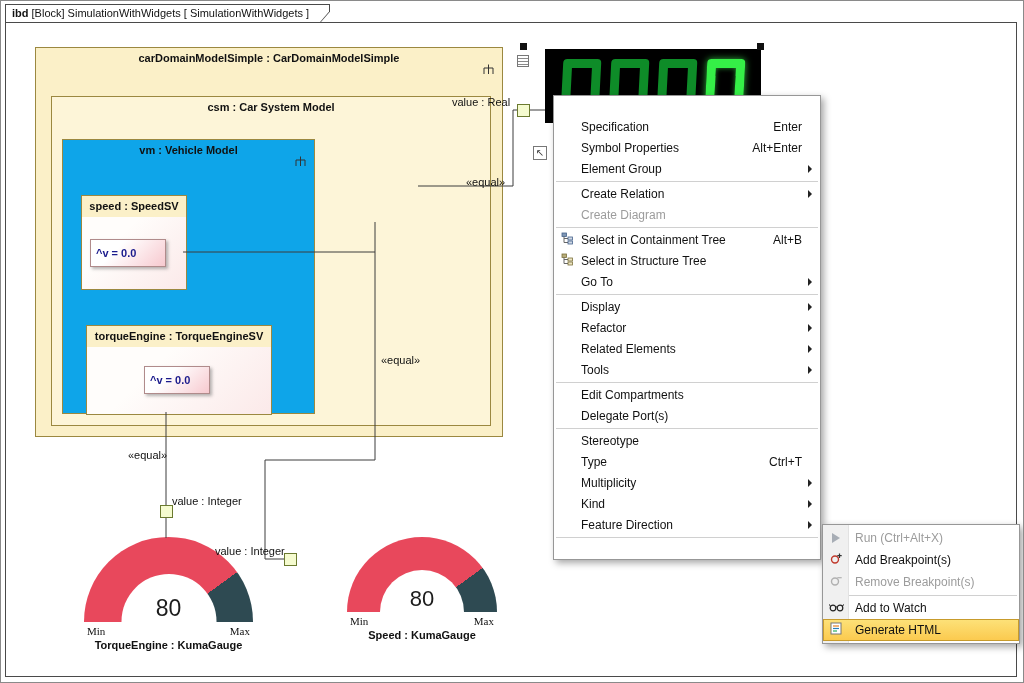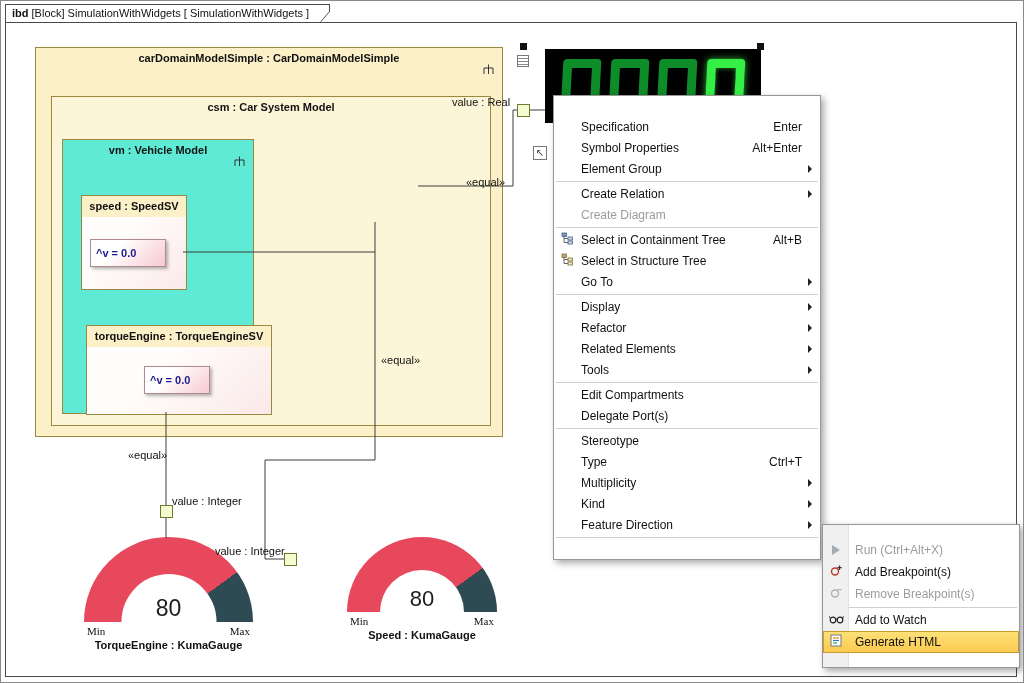--- a/index.html
+++ b/index.html
@@ -13,21 +13,21 @@
          clip-path:polygon(0 0,100% 0,100% 40%,calc(100% - 10px) 100%,0 100%); }
   .tab-in { background:#fff; padding:2px 20px 3px 6px; font-size:11px; white-space:nowrap;
             clip-path:polygon(0 0,100% 0,100% 38%,calc(100% - 9px) 100%,0 100%); }
   .tab-in b { font-weight:bold; }
 
   
   .blk { position:absolute; border:1px solid #9b8840; }
   .blk-title { font-size:11px; font-weight:bold; text-align:center; padding-top:4px; }
   .car { left:35px; top:47px; width:468px; height:390px; background:#fbf0c8; }
   .csm { left:15px; top:48px; width:440px; height:330px; background:#fdf5d8; }
-  .vm  { left:10px; top:42px; width:192px; height:275px; background:#5eead4; }
+  .vm  { left:10px; top:42px; width:253px; height:275px; background:#0ea5e9; }
   .ccm { left:245px; top:42px; width:186px; height:85px; background:#fefae8; }
   .part-head { height:21px; background:#fbf0c8; font-size:11px; font-weight:bold; text-align:center; padding-top:4px; }
   .part { position:absolute; border:1px solid #9b8840; background:linear-gradient(135deg,#fffdfb 40%,#fbe9e9); }
   .speed  { left:18px; top:55px; width:106px; height:95px; }
   .torque { left:23px; top:185px; width:186px; height:90px; }
   .vbox { position:absolute; border:1px solid #b08b8b; background:linear-gradient(135deg,#ffffff 35%,#f7c9cf);
           box-shadow:2px 2px 3px rgba(90,90,90,.45); font-size:11px; font-weight:bold; color:#1a1a8c;
           display:flex; align-items:center; }
   .vb-speed  { left:8px; top:43px; width:76px; height:28px; padding-left:5px; }
   .vb-torque { left:57px; top:40px; width:66px; height:28px; padding-left:5px; }
@@ -75,21 +75,21 @@
   .mi .lab { flex:1; white-space:nowrap; }
   .mi .sc { margin-left:auto; white-space:nowrap; }
   .mi .arr { position:absolute; right:8px; top:7px; width:0; height:0;
              border-left:4px solid #222; border-top:4px solid transparent; border-bottom:4px solid transparent; }
   .mi.dis, .mi.dis .sc { color:#9c9c9c; }
   .mi.hl { background:linear-gradient(#fde27a,#fbc94d); outline:1px solid #c79b2c; outline-offset:-1px; }
   .sep { height:1px; background:#d0d0d0; margin:1.5px 2px; }
 
   
   .smenu { position:absolute; left:822px; top:524px; width:198px; z-index:11; background:#fff;
-           border:1px solid #979797; box-shadow:3px 3px 7px rgba(0,0,0,.35); padding:14px 0; }
+           border:1px solid #979797; box-shadow:3px 3px 7px rgba(0,0,0,.35); padding:2px 0; }
   .smenu .gutter-bg { position:absolute; left:0; top:0; bottom:0; width:26px; background:#f0f0f0; border-right:1px solid #e2e2e2; }
   .smi { height:22px; display:flex; align-items:center; font-size:12px; position:relative; }
   .smi .gut { flex:0 0 26px; display:flex; justify-content:center; align-items:center; }
   .smi .lab { padding-left:6px; white-space:nowrap; }
   .smi.dis { color:#9c9c9c; }
   .smi.hl { background:linear-gradient(#fde27a,#fbc94d); outline:1px solid #c79b2c; outline-offset:-1px; }
   .run-tri { width:0; height:0; border-left:8px solid #a7adb5; border-top:5px solid transparent; border-bottom:5px solid transparent; }
 </style>
 </head>
 <body>

